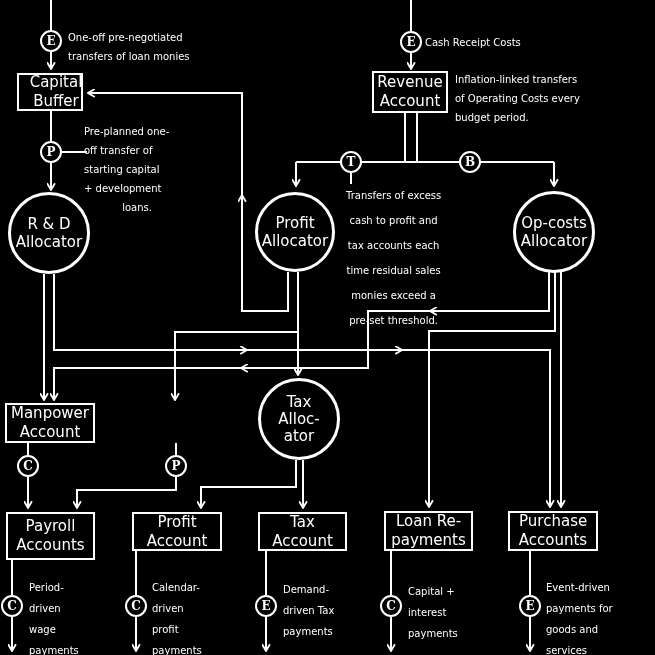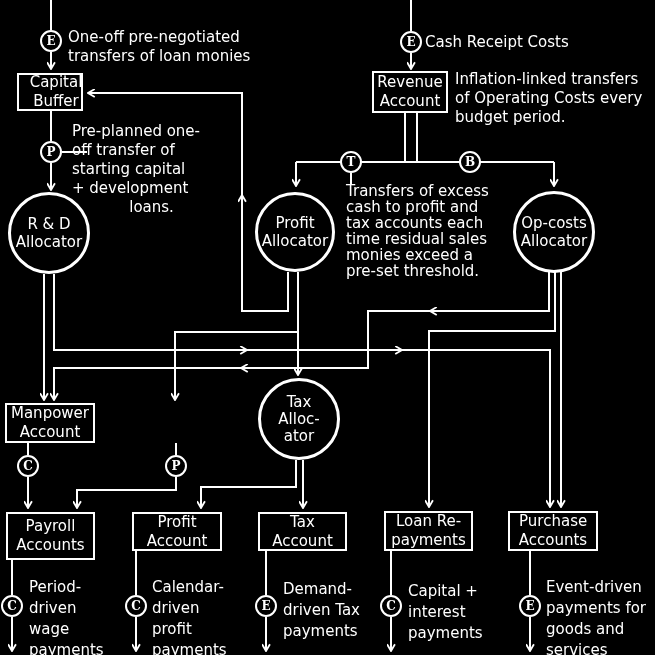--- a/index.html
+++ b/index.html
@@ -9,22 +9,22 @@
   .node-box{position:absolute;box-sizing:border-box;border:2px solid #fff;background:#000;
             display:flex;align-items:center;justify-content:center;text-align:center;
             font-size:15px;line-height:19px;white-space:pre;}
   .node-circle{position:absolute;box-sizing:border-box;border:3px solid #fff;border-radius:50%;
             background:#000;display:flex;align-items:center;justify-content:center;text-align:center;
             font-size:15px;line-height:18px;white-space:pre;}
   .node-circle.small-lh{line-height:17px;}
   .badge{position:absolute;box-sizing:border-box;width:22px;height:22px;border:2px solid #fff;
          border-radius:50%;background:#000;display:flex;align-items:center;justify-content:center;
          font-family:"DejaVu Serif","Liberation Serif",serif;font-weight:bold;font-size:12px;}
-  .note{position:absolute;white-space:pre;font-size:15px;line-height:19px;}
-  .note.lh20{line-height:16px;}
+  .note{position:absolute;white-space:pre;font-size:10px;line-height:19px;}
+  .note.lh20{line-height:25px;text-align:center;}
   .note.lh21{line-height:21px;}
 </style>
 </head>
 <body>
 
 <div id="canvas">
 
   <svg id="wires" width="655" height="655" viewBox="0 0 655 655">
     <defs>
       <marker id="ah" viewBox="0 0 8 8" refX="7" refY="4" markerWidth="9" markerHeight="9" orient="auto" markerUnits="userSpaceOnUse">
@@ -119,21 +119,21 @@
   <div class="badge" style="left:17px;top:455px;">C</div>
   <div class="badge" style="left:165px;top:455px;">P</div>
   <div class="badge" style="left:1px;top:595px;">C</div>
   <div class="badge" style="left:125px;top:595px;">C</div>
   <div class="badge" style="left:255px;top:595px;">E</div>
   <div class="badge" style="left:380px;top:595px;">C</div>
   <div class="badge" style="left:519px;top:595px;">E</div>
 
   <div class="note" style="left:68px;top:28px;">One-off pre-negotiated
 transfers of loan monies</div>
-  <div class="note" style="left:72px;top:122px;">Pre-planned one-
+  <div class="note" style="left:84px;top:122px;">Pre-planned one-
 off transfer of
 starting capital
 + development
             loans.</div>
   <div class="note" style="left:425px;top:33px;">Cash Receipt Costs</div>
   <div class="note" style="left:455px;top:70px;">Inflation-linked transfers
 of Operating Costs every
 budget period.</div>
   <div class="note lh20" style="left:346px;top:183px;">Transfers of excess
 cash to profit and

